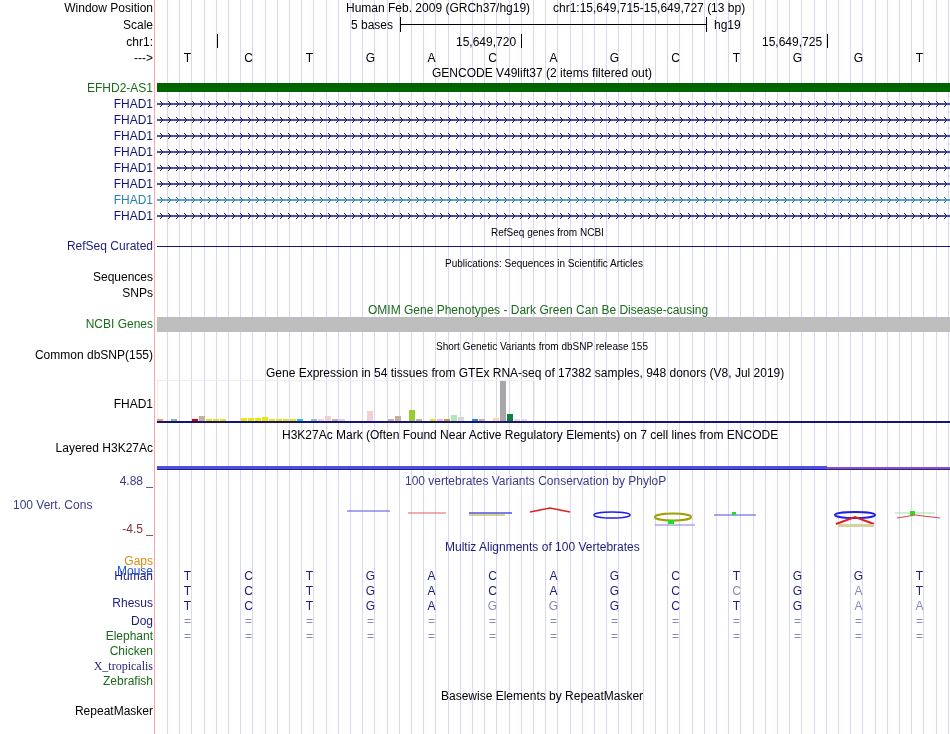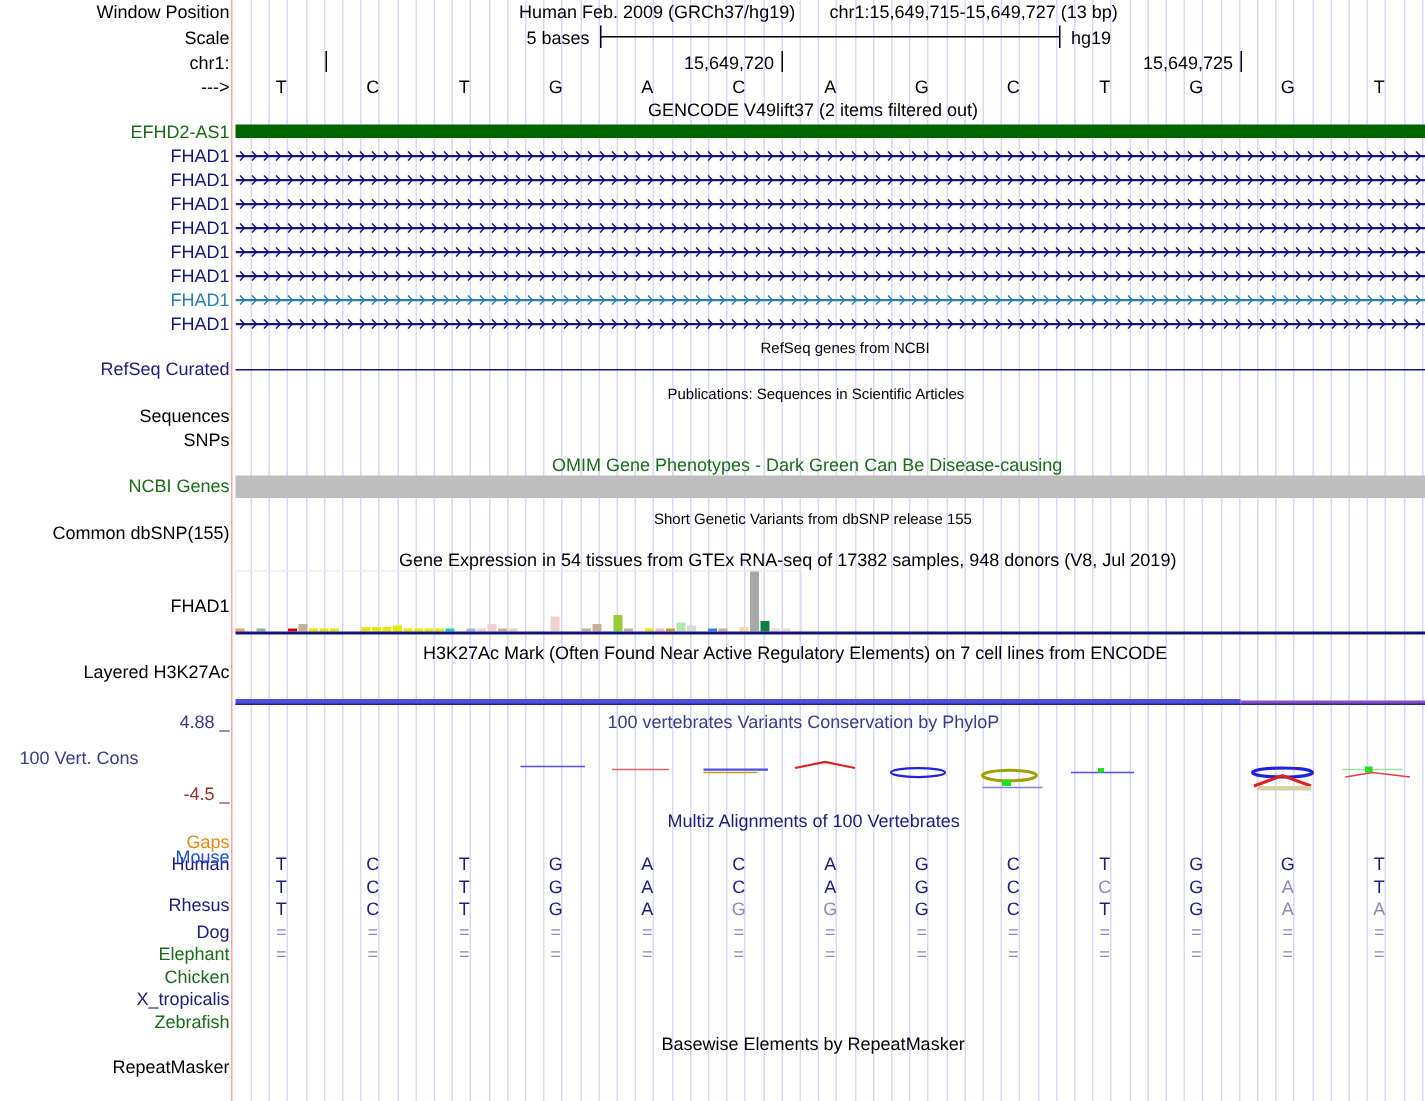--- a/index.html
+++ b/index.html
@@ -951,21 +951,21 @@
       <polyline points="739,3 742,6 739,9" fill="none" stroke="#14147a" stroke-width="1"></polyline>
       <polyline points="747,3 750,6 747,9" fill="none" stroke="#14147a" stroke-width="1"></polyline>
       <polyline points="755,3 758,6 755,9" fill="none" stroke="#14147a" stroke-width="1"></polyline>
       <polyline points="763,3 766,6 763,9" fill="none" stroke="#14147a" stroke-width="1"></polyline>
       <polyline points="771,3 774,6 771,9" fill="none" stroke="#14147a" stroke-width="1"></polyline>
       <polyline points="779,3 782,6 779,9" fill="none" stroke="#14147a" stroke-width="1"></polyline>
       <polyline points="787,3 790,6 787,9" fill="none" stroke="#14147a" stroke-width="1"></polyline>
     </svg>
   </div>
 
-<div class="ctr small" style="left:507px;top:226px">RefSeq genes from NCBI</div>
+<div class="ctr small" style="left:491px;top:226px">RefSeq genes from NCBI</div>
 <div class="lbl navy" style="top:239px">RefSeq Curated</div>
 <div style="position:absolute;left:157px;top:246px;width:793px;height:1px;background:#14147a"></div>
 
 <div class="ctr small" style="left:445px;top:257px">Publications: Sequences in Scientific Articles</div>
 <div class="lbl" style="top:270px">Sequences</div>
 <div class="lbl" style="top:286px">SNPs</div>
 
 <div class="ctr green" style="left:368px;top:303px">OMIM Gene Phenotypes - Dark Green Can Be Disease-causing</div>
 <div class="lbl green" style="top:317px">NCBI Genes</div>
 <div id="omim-bar" style="position: absolute; left: 157px; top: 317px; width: 793px; height: 15px; background: rgb(190, 190, 190);"></div>
@@ -1130,18 +1130,18 @@
     <div class="ali eq" style="left: 424.5px; top: 630px;">=</div>
     <div class="ali eq" style="left: 485.5px; top: 630px;">=</div>
     <div class="ali eq" style="left: 546.5px; top: 630px;">=</div>
     <div class="ali eq" style="left: 607.5px; top: 630px;">=</div>
     <div class="ali eq" style="left: 668.5px; top: 630px;">=</div>
     <div class="ali eq" style="left: 729.5px; top: 630px;">=</div>
     <div class="ali eq" style="left: 790.5px; top: 630px;">=</div>
     <div class="ali eq" style="left: 851.5px; top: 630px;">=</div>
     <div class="ali eq" style="left: 912.5px; top: 630px;">=</div>
     <div class="lbl" style="top: 644px; color: rgb(26, 106, 26);">Chicken</div>
-    <div class="lbl" style="top: 659px; color: rgb(28, 28, 122);">X_tropicalis</div>
+    <div class="lbl" style="top: 659px; color: rgb(28, 28, 122); font-family: Liberation Serif, serif;">X_tropicalis</div>
     <div class="lbl" style="top: 674px; color: rgb(26, 106, 26);">Zebrafish</div>
   </div>
 
 <div class="ctr" style="left:441px;top:689px">Basewise Elements by RepeatMasker</div>
 <div class="lbl" style="top:704px">RepeatMasker</div>
 
 </body></html>

